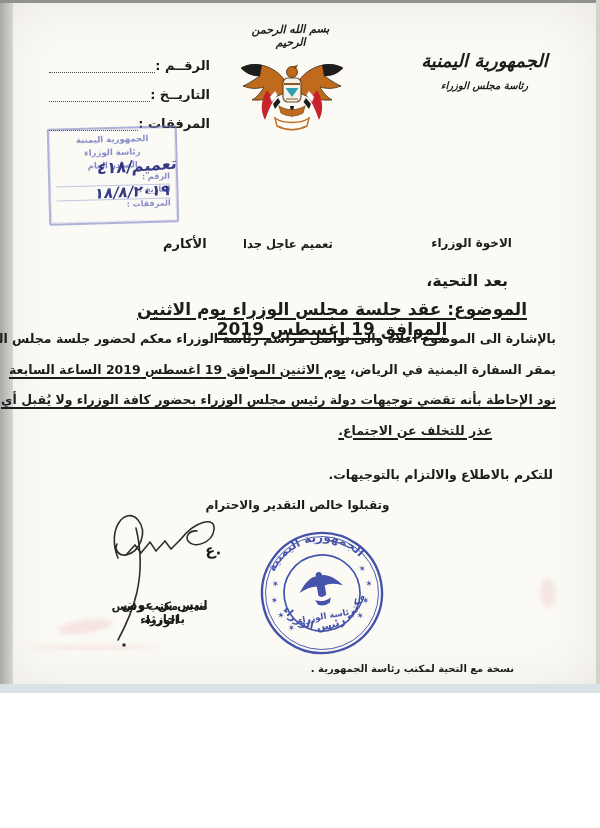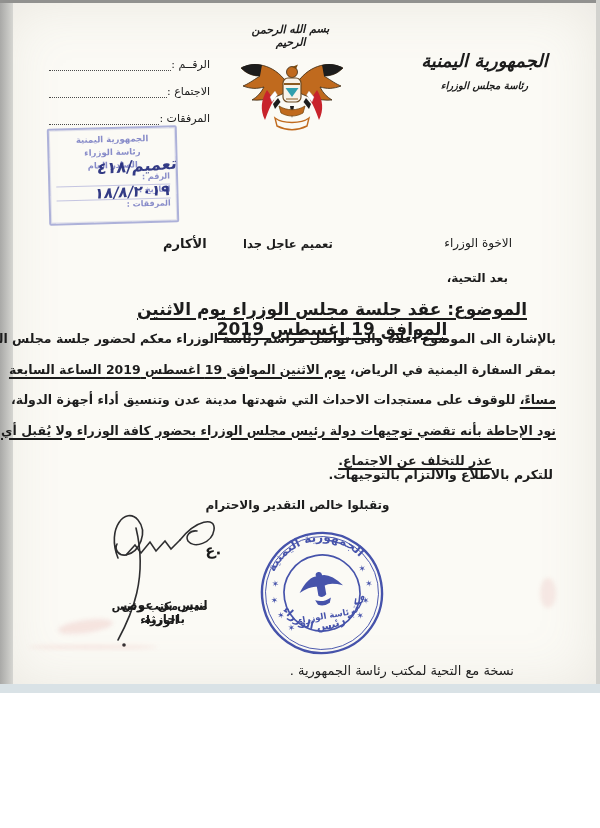--- a/index.html
+++ b/index.html
@@ -18,60 +18,60 @@
   .rtl{direction:rtl;}
 
   .bismillah{left:243px;top:24px;width:95px;text-align:center;font-size:11px;
     font-weight:bold;font-style:italic;transform:rotate(-1deg);line-height:1.15;}
 
   .org-block{right:28px;top:50px;width:175px;text-align:center;}
   .org-name{font-size:18px;font-weight:bold;font-style:italic;letter-spacing:-1px;line-height:1.2;}
   .org-dept{font-size:10px;font-weight:bold;font-style:italic;letter-spacing:-.5px;margin-top:8px;}
 
   .fields{left:47px;top:58px;width:163px;}
-  .field-row{display:flex;direction:rtl;align-items:flex-end;font-size:11px;
-    font-weight:normal;margin-bottom:14px;}
+  .field-row{display:flex;direction:rtl;align-items:flex-end;font-size:13px;
+    font-weight:bold;margin-bottom:14px;}
   .field-row .dots{flex:1;border-bottom:1px dotted #4a4a4a;height:9px;margin-left:2px;}
 
   .registry-stamp{left:48px;top:127px;width:126px;height:93px;
     border:2px solid rgba(122,128,198,.6);border-radius:2px;
     transform:rotate(-1.5deg);box-shadow:inset 0 0 0 1px rgba(122,128,198,.18);}
   .rs-line{text-align:center;color:#888cc9;font-size:8.5px;font-weight:bold;line-height:1.55;}
   .rs-line:first-child{margin-top:4px;}
   .rs-row{display:flex;direction:rtl;margin:0 6px;font-size:8px;color:#888cc9;
     font-weight:bold;border-bottom:1px solid rgba(130,134,201,.45);height:12.5px;}
   .rs-row.last{border-bottom:none;}
   .hand{color:#232b7c;font-weight:bold;direction:rtl;opacity:.92;}
   .hand1{left:52px;top:158px;width:125px;font-size:16px;transform:rotate(-4deg) skewX(-8deg);}
   .hand2{left:50px;top:184px;width:120px;font-size:15px;transform:rotate(-3deg) skewX(-10deg);}
 
   .urgency{left:228px;top:202px;width:120px;text-align:center;font-size:11.5px;font-weight:bold;margin-top:35px;}
-  .addressee{right:88px;top:236px;font-size:12px;font-weight:normal;}
+  .addressee{right:88px;top:236px;font-size:12px;font-weight:bold;}
   .honorific{left:163px;top:236px;font-size:13px;font-weight:bold;}
-  .salutation{right:92px;top:271px;font-size:12px;font-weight:bold;}
+  .salutation{right:92px;top:271px;font-size:16px;font-weight:bold;}
 
   .subject{left:112px;right:48px;top:299px;text-align:center;font-size:17px;
     font-weight:bold;text-decoration:underline;text-underline-offset:3px;
     text-decoration-thickness:1.5px;direction:rtl;}
 
   .body-par{left:58px;right:44px;top:331px;direction:rtl;font-size:12.5px;font-weight:bold;}
   .bline{text-align:justify;text-align-last:justify;height:30.5px;white-space:nowrap;}
   .bline.short{text-align-last:right;padding-right:64px;}
   .ul{text-decoration:underline;text-underline-offset:3px;text-decoration-thickness:1.5px;}
 
   .request{right:47px;top:467px;font-size:12.5px;font-weight:bold;direction:rtl;}
   .closing{left:205px;top:498px;width:185px;text-align:center;font-size:12px;font-weight:bold;}
 
   .signature-svg{left:88px;top:500px;}
   .sig-initial{left:205px;top:541px;font-size:15px;font-weight:bold;transform:rotate(-6deg);}
   .sig-name{left:102px;top:598px;width:125px;text-align:center;font-size:12px;font-weight:bold;}
   .sig-title{left:92px;top:599px;width:135px;text-align:center;font-size:11.5px;font-weight:bold;}
 
   .round-stamp{left:256px;top:527px;}
-  .cc-note{right:86px;top:663px;font-size:13px;font-weight:normal;direction:rtl;}
+  .cc-note{right:86px;top:663px;font-size:10px;font-weight:bold;direction:rtl;}
 
   .artifact{border-radius:50%;filter:blur(2px);}
   .art1{left:58px;top:620px;width:55px;height:13px;background:rgba(205,80,80,.13);transform:rotate(-8deg);}
   .art2{left:540px;top:578px;width:16px;height:30px;background:rgba(205,80,80,.10);}
   .art3{left:28px;top:645px;width:130px;height:4px;background:rgba(225,110,110,.14);}
 
   .cam-footer{right:9px;top:801px;font-family:"Liberation Serif", serif;
     font-size:15px;color:#2b2b2b;}
 </style>
 </head>
@@ -120,21 +120,21 @@
     <path d="M42 56 C50 61 60 61 68 56 L66 63 C59 67 51 67 44 63 Z" fill="#c06a1e" stroke="#7a4a12" stroke-width="0.8"></path>
     <path d="M38 68 C46 74 64 74 72 68 L70 76 C60 81 50 81 40 76 Z" fill="none" stroke="#c06a1e" stroke-width="1.4"></path>
   </svg>
 
   <div class="abs fields">
     <div class="field-row">
       <span>الرقــم :</span>
       <span class="dots"></span>
     </div>
     <div class="field-row">
-      <span>الاجتماع :</span>
+      <span>التاريــخ :</span>
       <span class="dots"></span>
     </div>
     <div class="field-row">
       <span>المرفقات :</span>
       <span class="dots"></span>
     </div>
   </div>
 
   <div class="abs registry-stamp">
     <div class="rs-line rtl">الجمهورية اليمنية</div>
@@ -156,21 +156,20 @@
   <div class="abs urgency rtl">تعميم عاجل جدا</div>
   <div class="abs addressee rtl">الاخوة الوزراء</div>
   <div class="abs honorific rtl">الأكارم</div>
   <div class="abs salutation rtl">بعد التحية،</div>
 
   <div class="abs subject">الموضوع: عقد جلسة مجلس الوزراء يوم الاثنين الموافق 19 اغسطس 2019</div>
 
   <div class="abs body-par">
     <div class="bline"><span>بالإشارة الى الموضوع أعلاه والى تواصل مراسم رئاسة الوزراء معكم لحضور جلسة مجلس الوزراء</span></div>
     <div class="bline"><span>بمقر السفارة اليمنية في الرياض، </span><span class="ul">يوم الاثنين الموافق 19 اغسطس 2019 الساعة السابعة</span></div>
-    <div class="bline"><span class="ul">مساءً،</span><span> للوقوف على مستجدات الاحداث التي شهدتها مدينة عدن وتنسيق أداء أجهزة الدولة،</span></div>
     <div class="bline"><span class="ul">نود الإحاطة بأنه تقضي توجيهات دولة رئيس مجلس الوزراء بحضور كافة الوزراء ولا يُقبل أي</span></div>
     <div class="bline short"><span class="ul">عذر للتخلف عن الاجتماع.</span></div>
   </div>
 
   <div class="abs closing rtl">وتقبلوا خالص التقدير والاحترام</div>
   <div class="abs request">للتكرم بالاطلاع والالتزام بالتوجيهات.</div>
 
   <svg class="abs signature-svg" width="175" height="150" viewBox="0 0 175 150">
     <g fill="none" stroke="#2e2e30" stroke-width="1.6" stroke-linecap="round">
       <path d="M30 58 C18 28 38 6 50 20 C60 32 52 52 38 55 C31 56 26 50 29 44"></path>

